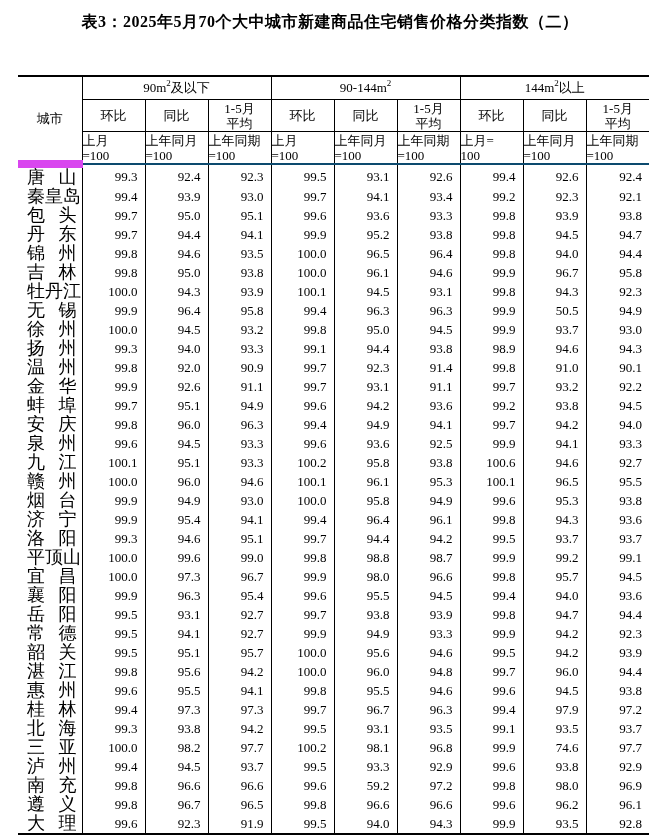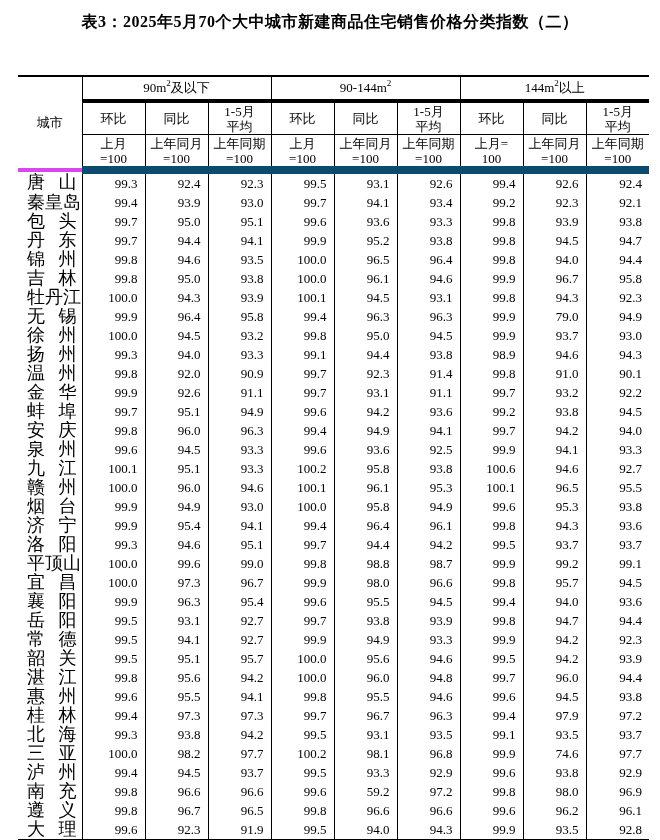--- a/index.html
+++ b/index.html
@@ -39,44 +39,44 @@
     border-top: 2px solid #000;
     border-bottom: 2px solid #000;
   }
   col.c-city { width: 64px; }
   col.c-d    { width: 63px; }
   th, td { padding: 0; font-weight: normal; }
   thead th { font-size: 13px; vertical-align: middle; }
   tr.r1 th.grp {
     height: 22px;
     border-left: 1px solid #000;
-    border-bottom: 4px solid #000000;
+    border-bottom: 1px solid #000000;
     text-align: center;
     margin-top: 28px;
   }
   th.corner {
-    border-bottom: 4px solid #d946ef;
+    border-bottom: 8px solid #d946ef;
     text-align: center;
     font-size: 13px;
     margin-top: 22px;
   }
   tr.r2 th {
     height: 31px;
     line-height: 15px;
     border-left: 1px solid #000;
     border-bottom: 1px solid #000;
     text-align: center;
     margin-left: 38px;
   }
   tr.r3 th {
     height: 31px;
     line-height: 15px;
     border-left: 1px solid #000;
-    border-bottom: 8px solid #0c4a6e;
-    text-align: center;
+    border-bottom: 2px solid #0c4a6e;
+    text-align: left;
   }
   sup.sq {
     font-size: 9px;
     position: relative;
     top: -1px;
     left: 0px;
   }
   tbody td {
     height: 19px;
     line-height: 19px;
@@ -286,21 +286,21 @@
         </tr>
         <tr>
           <td class="city">无锡</td>
           <td>99.9</td>
           <td>96.4</td>
           <td>95.8</td>
           <td>99.4</td>
           <td>96.3</td>
           <td>96.3</td>
           <td>99.9</td>
-          <td>79.0</td>
+          <td>50.5</td>
           <td>94.9</td>
         </tr>
         <tr>
           <td class="city">徐州</td>
           <td>100.0</td>
           <td>94.5</td>
           <td>93.2</td>
           <td>99.8</td>
           <td>95.0</td>
           <td>94.5</td>

